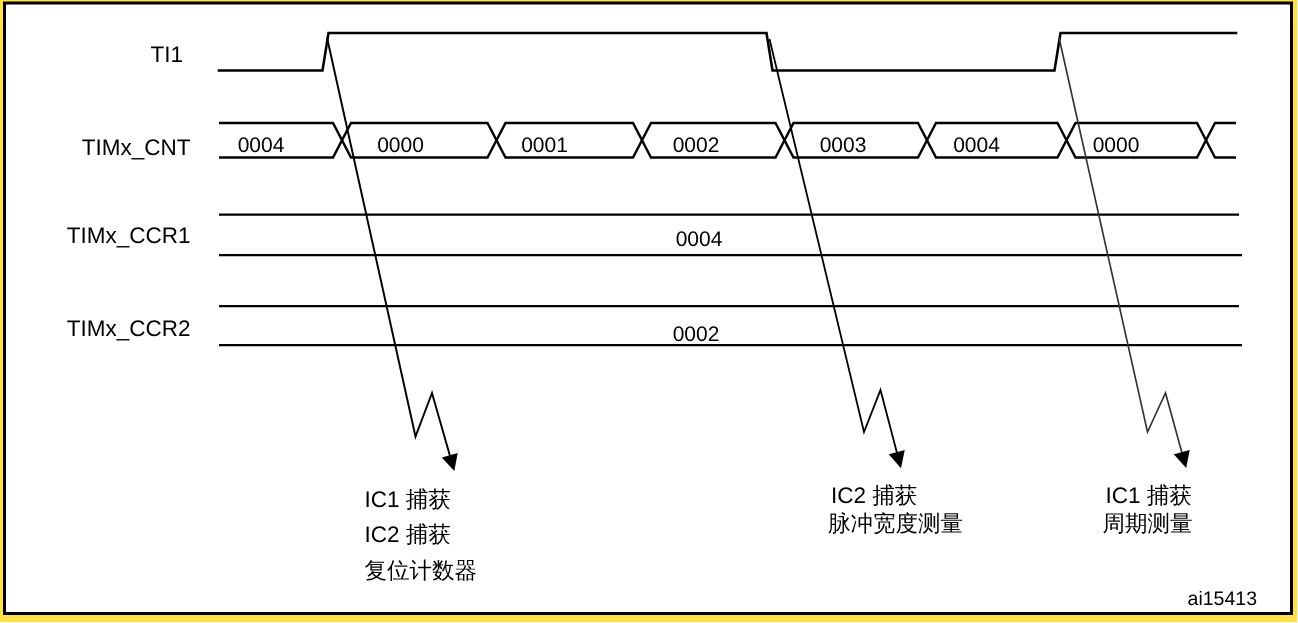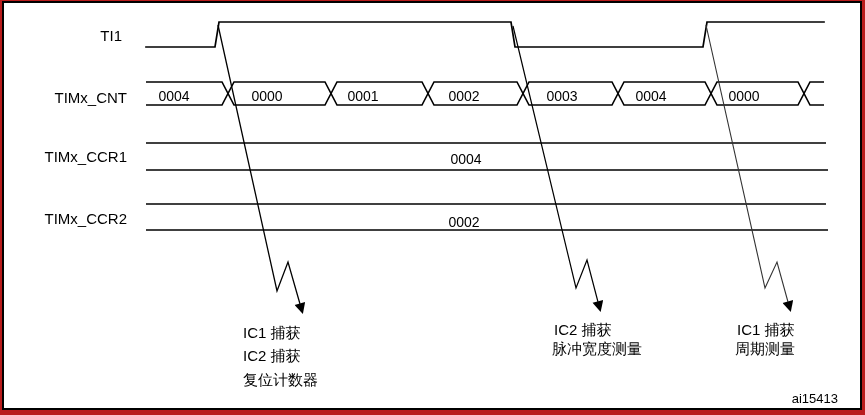--- a/index.html
+++ b/index.html
@@ -5,21 +5,21 @@
   html, body {
     margin: 0;
     padding: 0;
     background: #ffffff;
     font-family: "Liberation Sans", "DejaVu Sans", sans-serif;
   }
   .stage {
     position: relative;
     width: 865px;
     height: 415px;
-    background: #b91c1c;
+    background: #fde047;
     overflow: hidden;
   }
   svg { display: block; }
   .wave      { stroke:#000; stroke-width:1.7; fill:none; stroke-linejoin:miter; stroke-linecap:square; }
   .busline   { stroke:#000; stroke-width:1.6; fill:none; stroke-linejoin:miter; }
   .ccrline   { stroke:#000; stroke-width:1.5; fill:none; }
   .frame     { fill:#ffffff; stroke:#000; stroke-width:2; }
   .siglabel  { font-size:15px; fill:#000; }
   .busval    { font-size:14px; fill:#000; }
   .cjk       { font-size:15px; fill:#000; }

